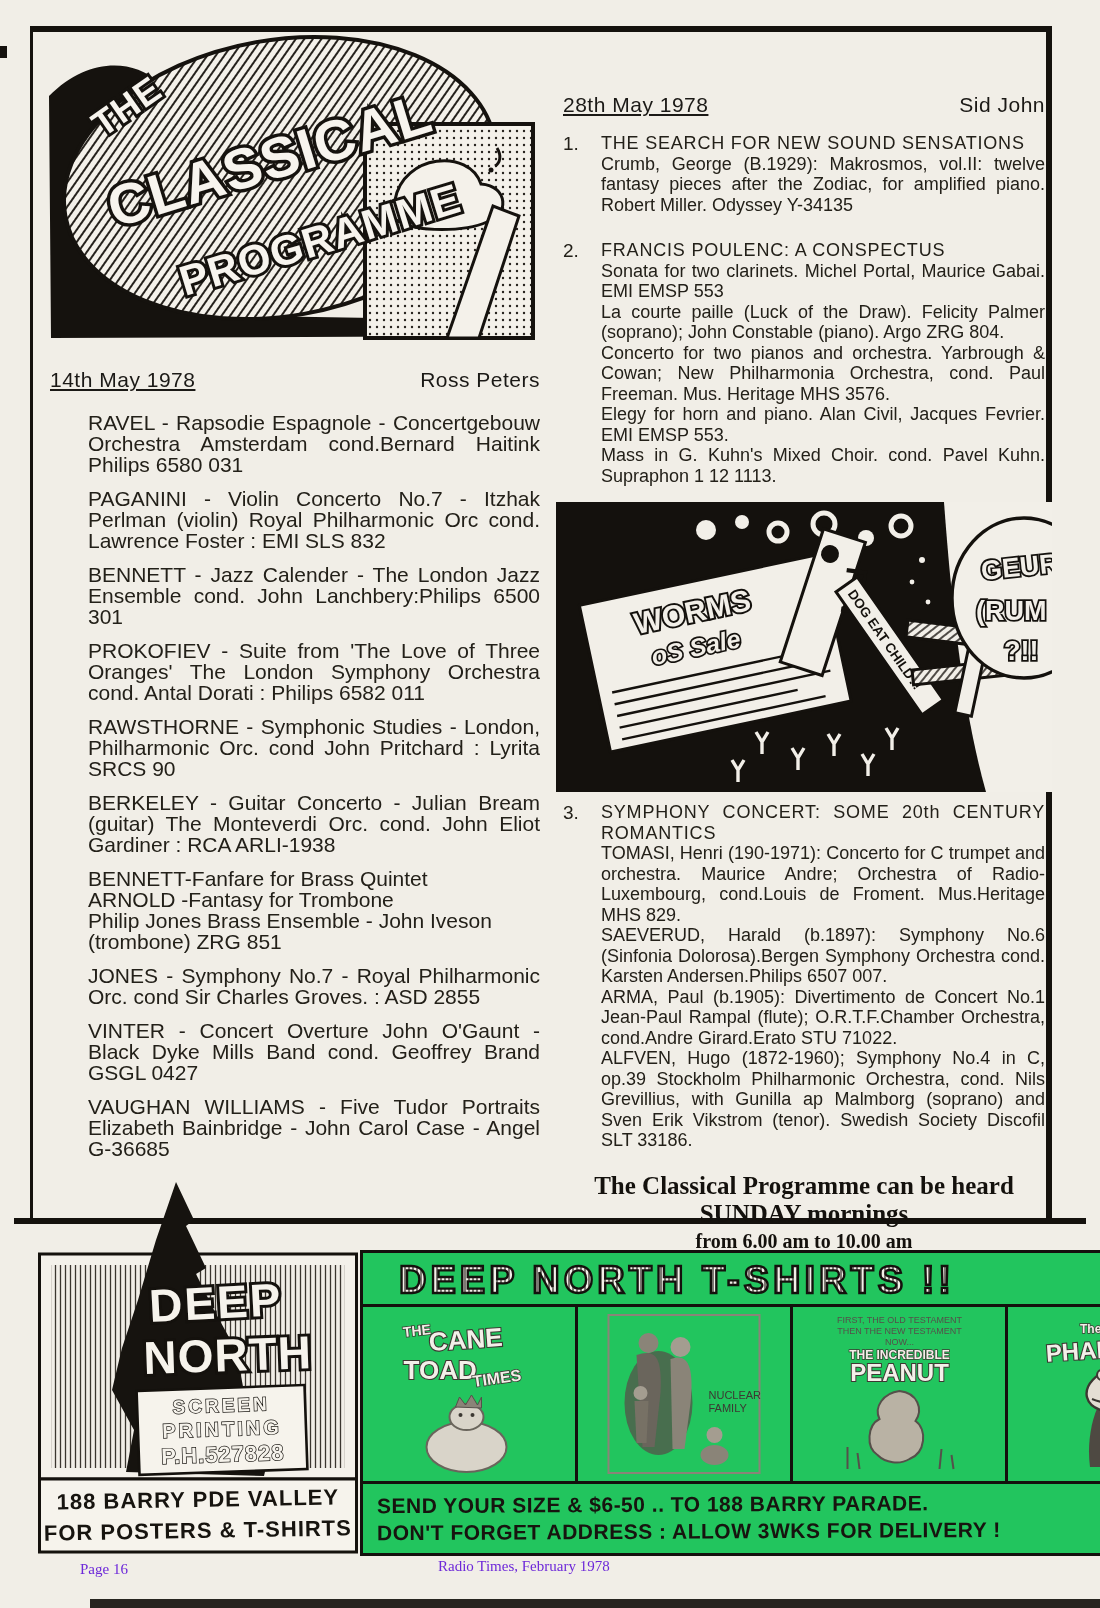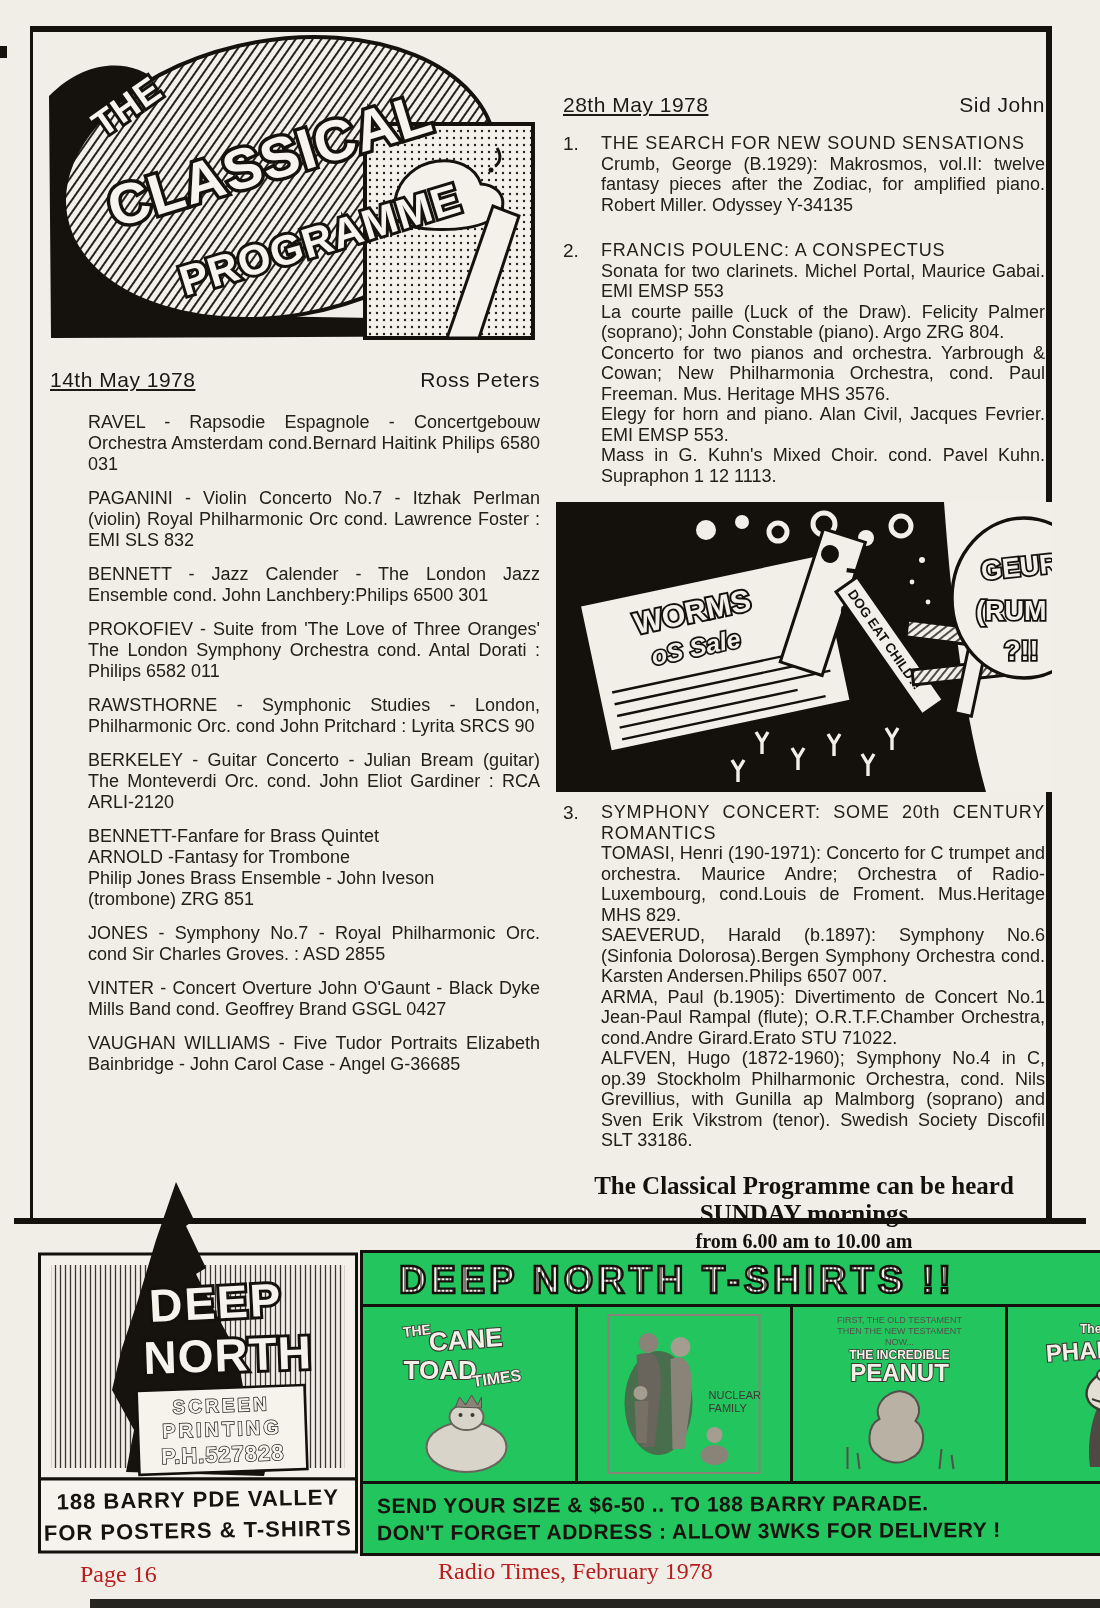--- a/index.html
+++ b/index.html
@@ -16,33 +16,33 @@
   .b-left { left:30px; top:26px; width:3px; height:1192px; background:#15120e; }
   .b-right { left:1046px; top:26px; width:6px; height:1194px; background:#15120e; }
   .corner-tick { left:0px; top:46px; width:7px; height:12px; background:#15120e; }
   .divider { left:14px; top:1218px; width:1072px; height:6px; background:#15120e; }
   .bottom-bar { left:90px; top:1599px; width:1010px; height:9px; background:#16130f; opacity:.92; }
 
   
   .daterow { font-size:21px; letter-spacing:.5px; color:#1b1916;text-decoration:underline; }
   .entry {
     text-align:justify; white-space:pre-line;
-    font-size:18px; line-height:21px; margin:0 0 13px 0; color:#232019;
+    font-size:21px; line-height:21px; margin:0 0 13px 0; color:#232019;
   }
   .rc-item { position:absolute; width:482px; }
   .rc-num { position:absolute; left:0; top:0; font-size:19px; color:#232019; }
   .rc-text { margin-left:38px; width:444px; text-align:justify; font-size:18px; line-height:20.5px; color:#232019; }
   .rc-title { letter-spacing:.8px; white-space:pre-line; }
   .rc-body { white-space:pre-line; }
 
   .note { width:482px; text-align:center; font-family:"Liberation Serif", serif; font-weight:600; color:#14110d; }
   .note .l1 { font-size:25px; }
   .note .l2 { font-size:20px; margin-top:2px; }
 
-  .footer-serif { font-family:"Liberation Serif", serif; font-size:24px; color:#b91c1c; }
+  .footer-serif { font-family:"Liberation Serif", serif; font-size:15px; color:#6d28d9; }
 
   
   .tshirt-ad { left:360px; top:1250px; width:863px; height:306px; border:3px solid #14110d; box-sizing:border-box; background:#22c55e; }
   .tshirt-header { height:54px; border-bottom:3px solid #14110d; box-sizing:border-box; }
   .tshirt-panels { display:flex; height:177px; border-bottom:3px solid #14110d; box-sizing:border-box; }
   .panel { flex:1 1 0; border-right:3px solid #14110d; box-sizing:border-box; position:relative; overflow:hidden; }
   .panel:last-child { border-right:none; }
   .order-box { height:72px; padding:6px 14px 0 14px; box-sizing:border-box; transform:rotate(-.3deg); }
   .order-line { font-size:21px; font-weight:bold; letter-spacing:.5px; color:#17140f; line-height:27px; white-space:nowrap; }
 
@@ -87,21 +87,21 @@
     <span>14th May 1978</span>
     <span style="float:right;">Ross Peters</span>
   </div>
 
   <div class="abs" style="left:88px; top:412px; width:452px;">
     <p class="entry">RAVEL - Rapsodie Espagnole - Concertgebouw Orchestra Amsterdam cond.Bernard Haitink Philips 6580 031</p>
     <p class="entry">PAGANINI - Violin Concerto No.7 - Itzhak Perlman (violin) Royal Philharmonic Orc cond. Lawrence Foster : EMI SLS 832</p>
     <p class="entry">BENNETT - Jazz Calender - The London Jazz Ensemble cond. John Lanchbery:Philips 6500 301</p>
     <p class="entry">PROKOFIEV - Suite from 'The Love of Three Oranges' The London Symphony Orchestra cond. Antal Dorati : Philips 6582 011</p>
     <p class="entry">RAWSTHORNE - Symphonic Studies - London, Philharmonic Orc. cond John Pritchard : Lyrita SRCS 90</p>
-    <p class="entry">BERKELEY - Guitar Concerto - Julian Bream (guitar) The Monteverdi Orc. cond. John Eliot Gardiner : RCA ARLI-2120</p>
+    <p class="entry">BERKELEY - Guitar Concerto - Julian Bream (guitar) The Monteverdi Orc. cond. John Eliot Gardiner : RCA ARLI-1938</p>
     <p class="entry">BENNETT-Fanfare for Brass Quintet
 ARNOLD -Fantasy for Trombone
 Philip Jones Brass Ensemble - John Iveson
  (trombone) ZRG 851</p>
     <p class="entry">JONES - Symphony No.7 - Royal Philharmonic Orc. cond Sir Charles Groves. : ASD 2855</p>
     <p class="entry">VINTER - Concert Overture John O'Gaunt - Black Dyke Mills Band cond. Geoffrey Brand GSGL 0427</p>
     <p class="entry">VAUGHAN WILLIAMS - Five Tudor Portraits Elizabeth Bainbridge - John Carol Case - Angel G-36685</p>
   </div>
 
   <div class="abs daterow" style="left:563px; top:93px; width:482px;">

